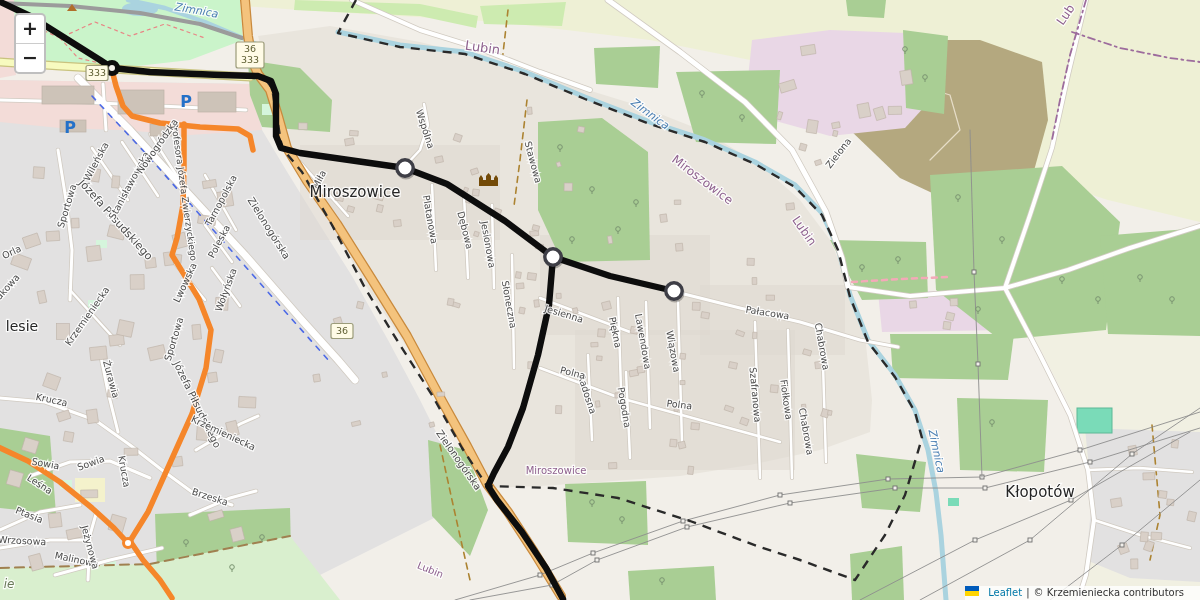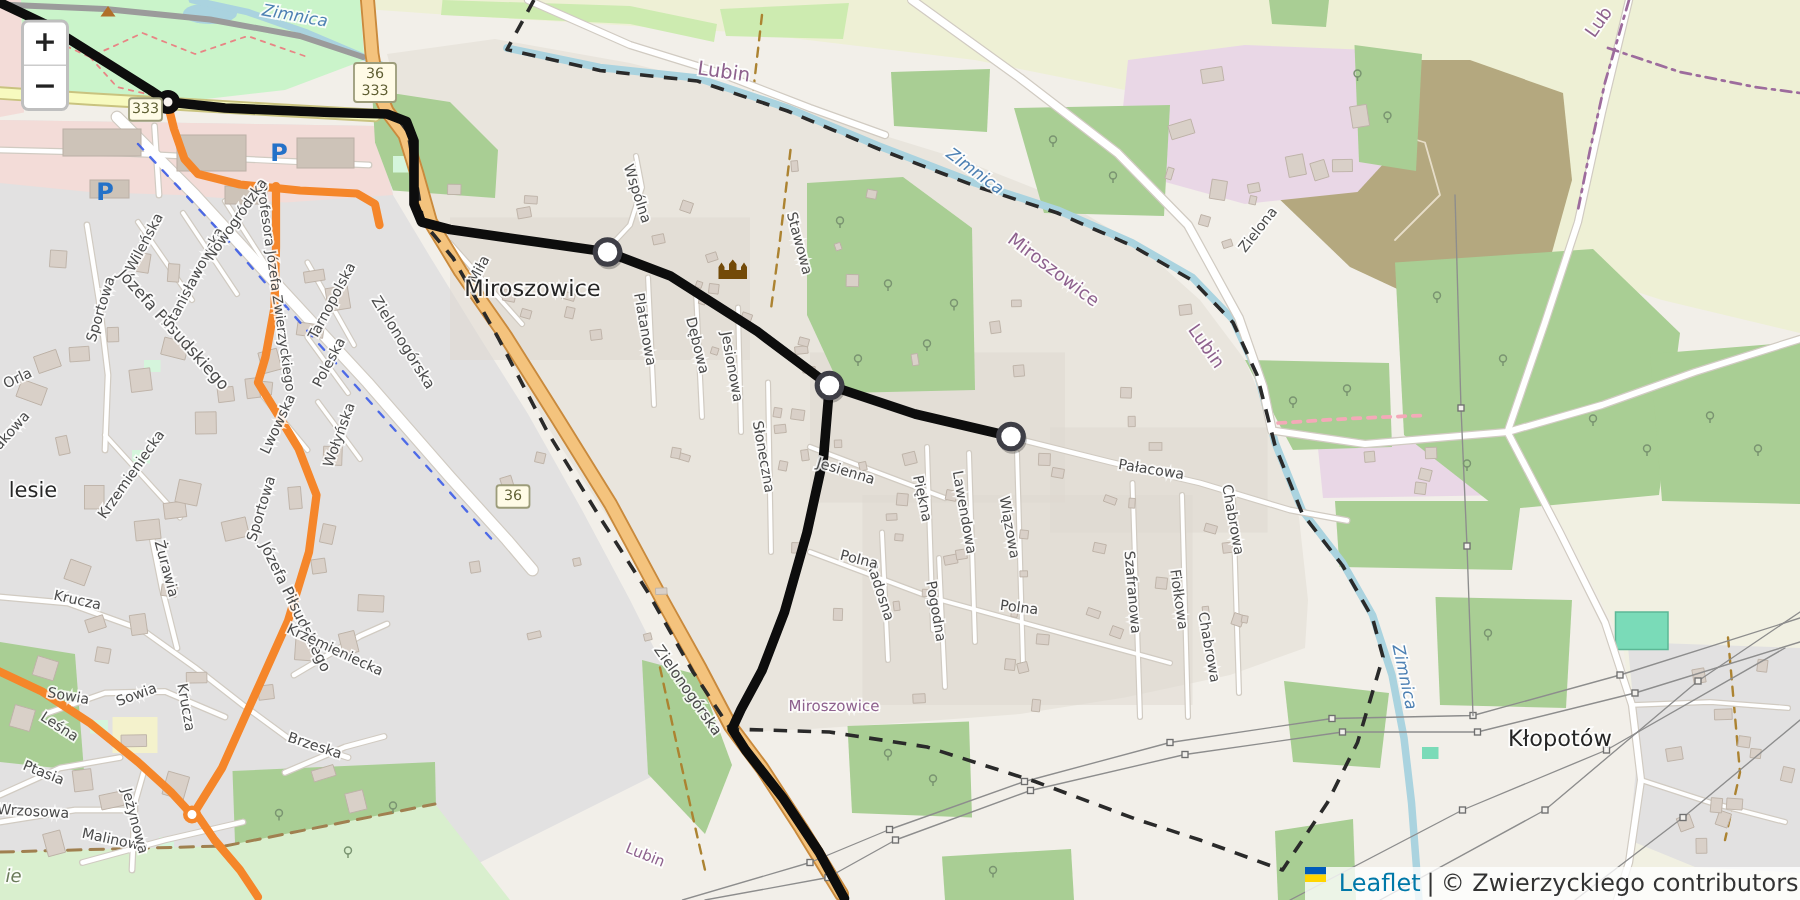--- a/index.html
+++ b/index.html
@@ -21,21 +21,21 @@
     display:block;width:28px;height:28px;line-height:27px;text-align:center;
     font-size:19px;font-weight:bold;color:#222;cursor:pointer;
     font-family:"DejaVu Sans",sans-serif;
   }
   .zoom-btn + .zoom-btn{border-top:1px solid #ccc;}
 
   
   .attribution{
     position:absolute;right:0;bottom:0;z-index:20;
     background:rgba(255,255,255,0.78);
-    padding:1px 1px 2px 5px;font-size:16px;color:#333;
+    padding:1px 16px 2px 5px;font-size:10px;color:#333;
     display:flex;align-items:center;gap:4px;white-space:nowrap;
   }
   .attribution a{text-decoration:none;cursor:pointer;}
   .leaflet-link{color:#0078a8;}
   .osm-link{color:#333;}
   .flag{display:inline-block;width:14px;height:10px;line-height:0;}
 </style>
 </head>
 <body>
 
@@ -553,15 +553,15 @@
 
   <div class="attribution">
     <span class="flag">
       <svg width="14" height="10">
           <rect id="flag-top" width="14" height="5" y="0" fill="#005bbb"></rect>
           <rect id="flag-bottom" width="14" height="5" y="5" fill="#ffd500"></rect>
         </svg>
     </span>
     <a class="leaflet-link">Leaflet</a>
     <span>|</span>
-    <a class="osm-link">© Zwierzyckiego contributors</a>
+    <a class="osm-link">© Krzemieniecka contributors</a>
   </div>
 </div>
 
 </body></html>

